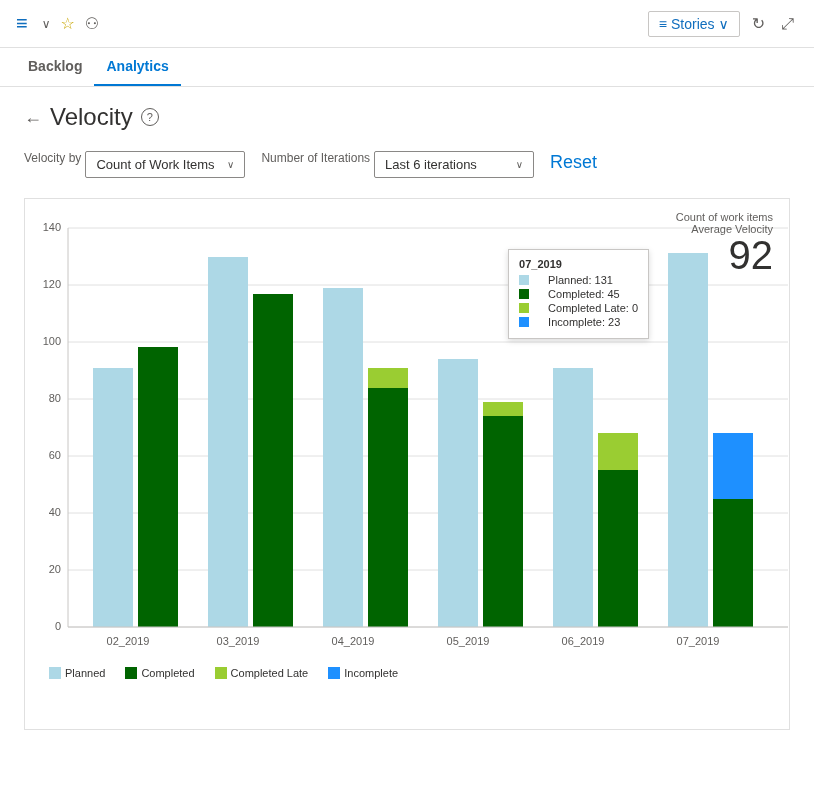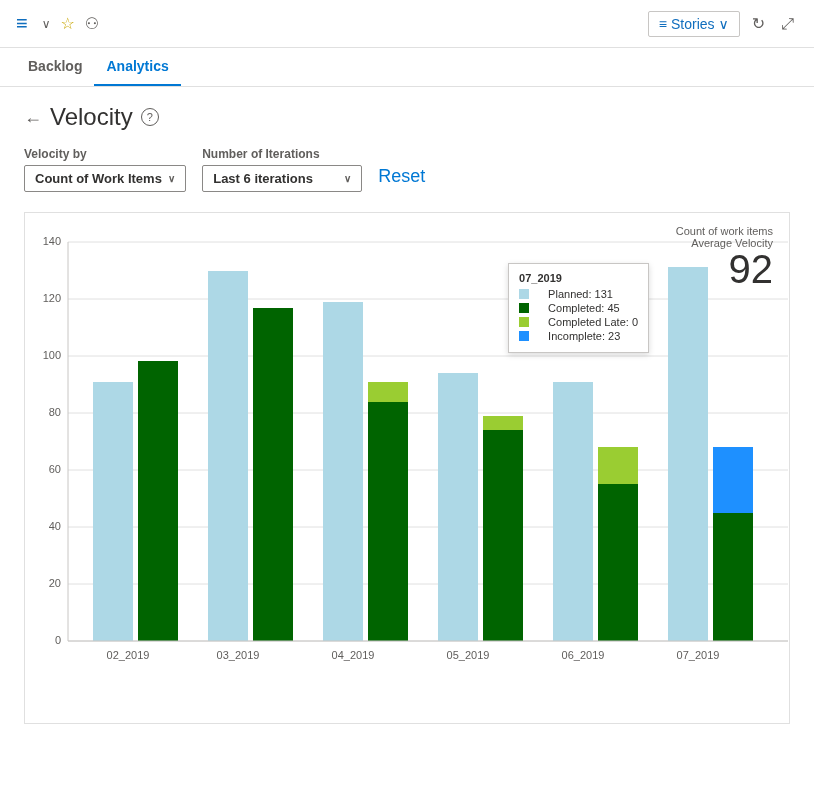--- a/index.html
+++ b/index.html
@@ -26,21 +26,21 @@
     .page-content { padding: 16px 24px; }
 
     
     .title-row { display: flex; align-items: center; gap: 8px; margin-bottom: 16px; }
     .back-btn { color: #605e5c; font-size: 18px; cursor: pointer; background: none; border: none; }
     .page-title { font-size: 24px; font-weight: 400; color: #323130; }
     .help-icon { color: #605e5c; font-size: 14px; cursor: pointer; background: none; border: none; }
 
     
     .filters-row { display: flex; align-items: flex-end; gap: 16px; margin-bottom: 20px; }
-    .filter-group { display: flex; flex-direction: column; gap: 4px; font-weight: bold; }
+    .filter-group { display: flex; flex-direction: row; gap: 4px; }
     .filter-label { font-size: 12px; color: #605e5c; }
     .filter-dropdown { display: flex; align-items: center; gap: 6px; border: 1px solid #8a8886; padding: 5px 10px; border-radius: 2px; cursor: pointer; font-size: 13px; color: #323130; background: #fff; min-width: 160px; justify-content: space-between; }
     .filter-dropdown .chevron { color: #605e5c; font-size: 10px; }
     .reset-btn { color: #0078d4; font-size: 18px; cursor: pointer; background: none; border: none; padding: 5px 0; }
 
     
     .chart-container { position: relative; background: #fff; border: 1px solid #e0e0e0; padding: 16px 8px 50px 8px; margin-top: 8px; }
     .velocity-summary { position: absolute; top: 12px; right: 16px; text-align: right; }
     .velocity-label { font-size: 11px; color: #605e5c; display: block; }
     .velocity-number { font-size: 40px; font-weight: 300; color: #323130; line-height: 1; }
@@ -198,15 +198,33 @@
         <rect x="680" y="218" width="40" height="66" fill="#1e90ff"></rect>
 
         <text x="665" y="430" font-size="11" fill="#605e5c" text-anchor="middle">07_2019</text>
 
         <line x1="35" y1="13" x2="35" y2="412" stroke="#c8c6c4" stroke-width="1"></line>
 
         <line x1="35" y1="412" x2="755" y2="412" stroke="#c8c6c4" stroke-width="1"></line>
       </svg>
     </div>
 
+    <div class="legend">
+      <div class="legend-item">
+        <span class="legend-swatch" style="background:#add8e6;"></span>
+        <span>Planned</span>
+      </div>
+      <div class="legend-item">
+        <span class="legend-swatch" style="background:#006400;"></span>
+        <span>Completed</span>
+      </div>
+      <div class="legend-item">
+        <span class="legend-swatch" style="background:#9acd32;"></span>
+        <span>Completed Late</span>
+      </div>
+      <div class="legend-item">
+        <span class="legend-swatch" style="background:#1e90ff;"></span>
+        <span>Incomplete</span>
+      </div>
+    </div>
 
   </div>
 </div>
 
 </body></html>

